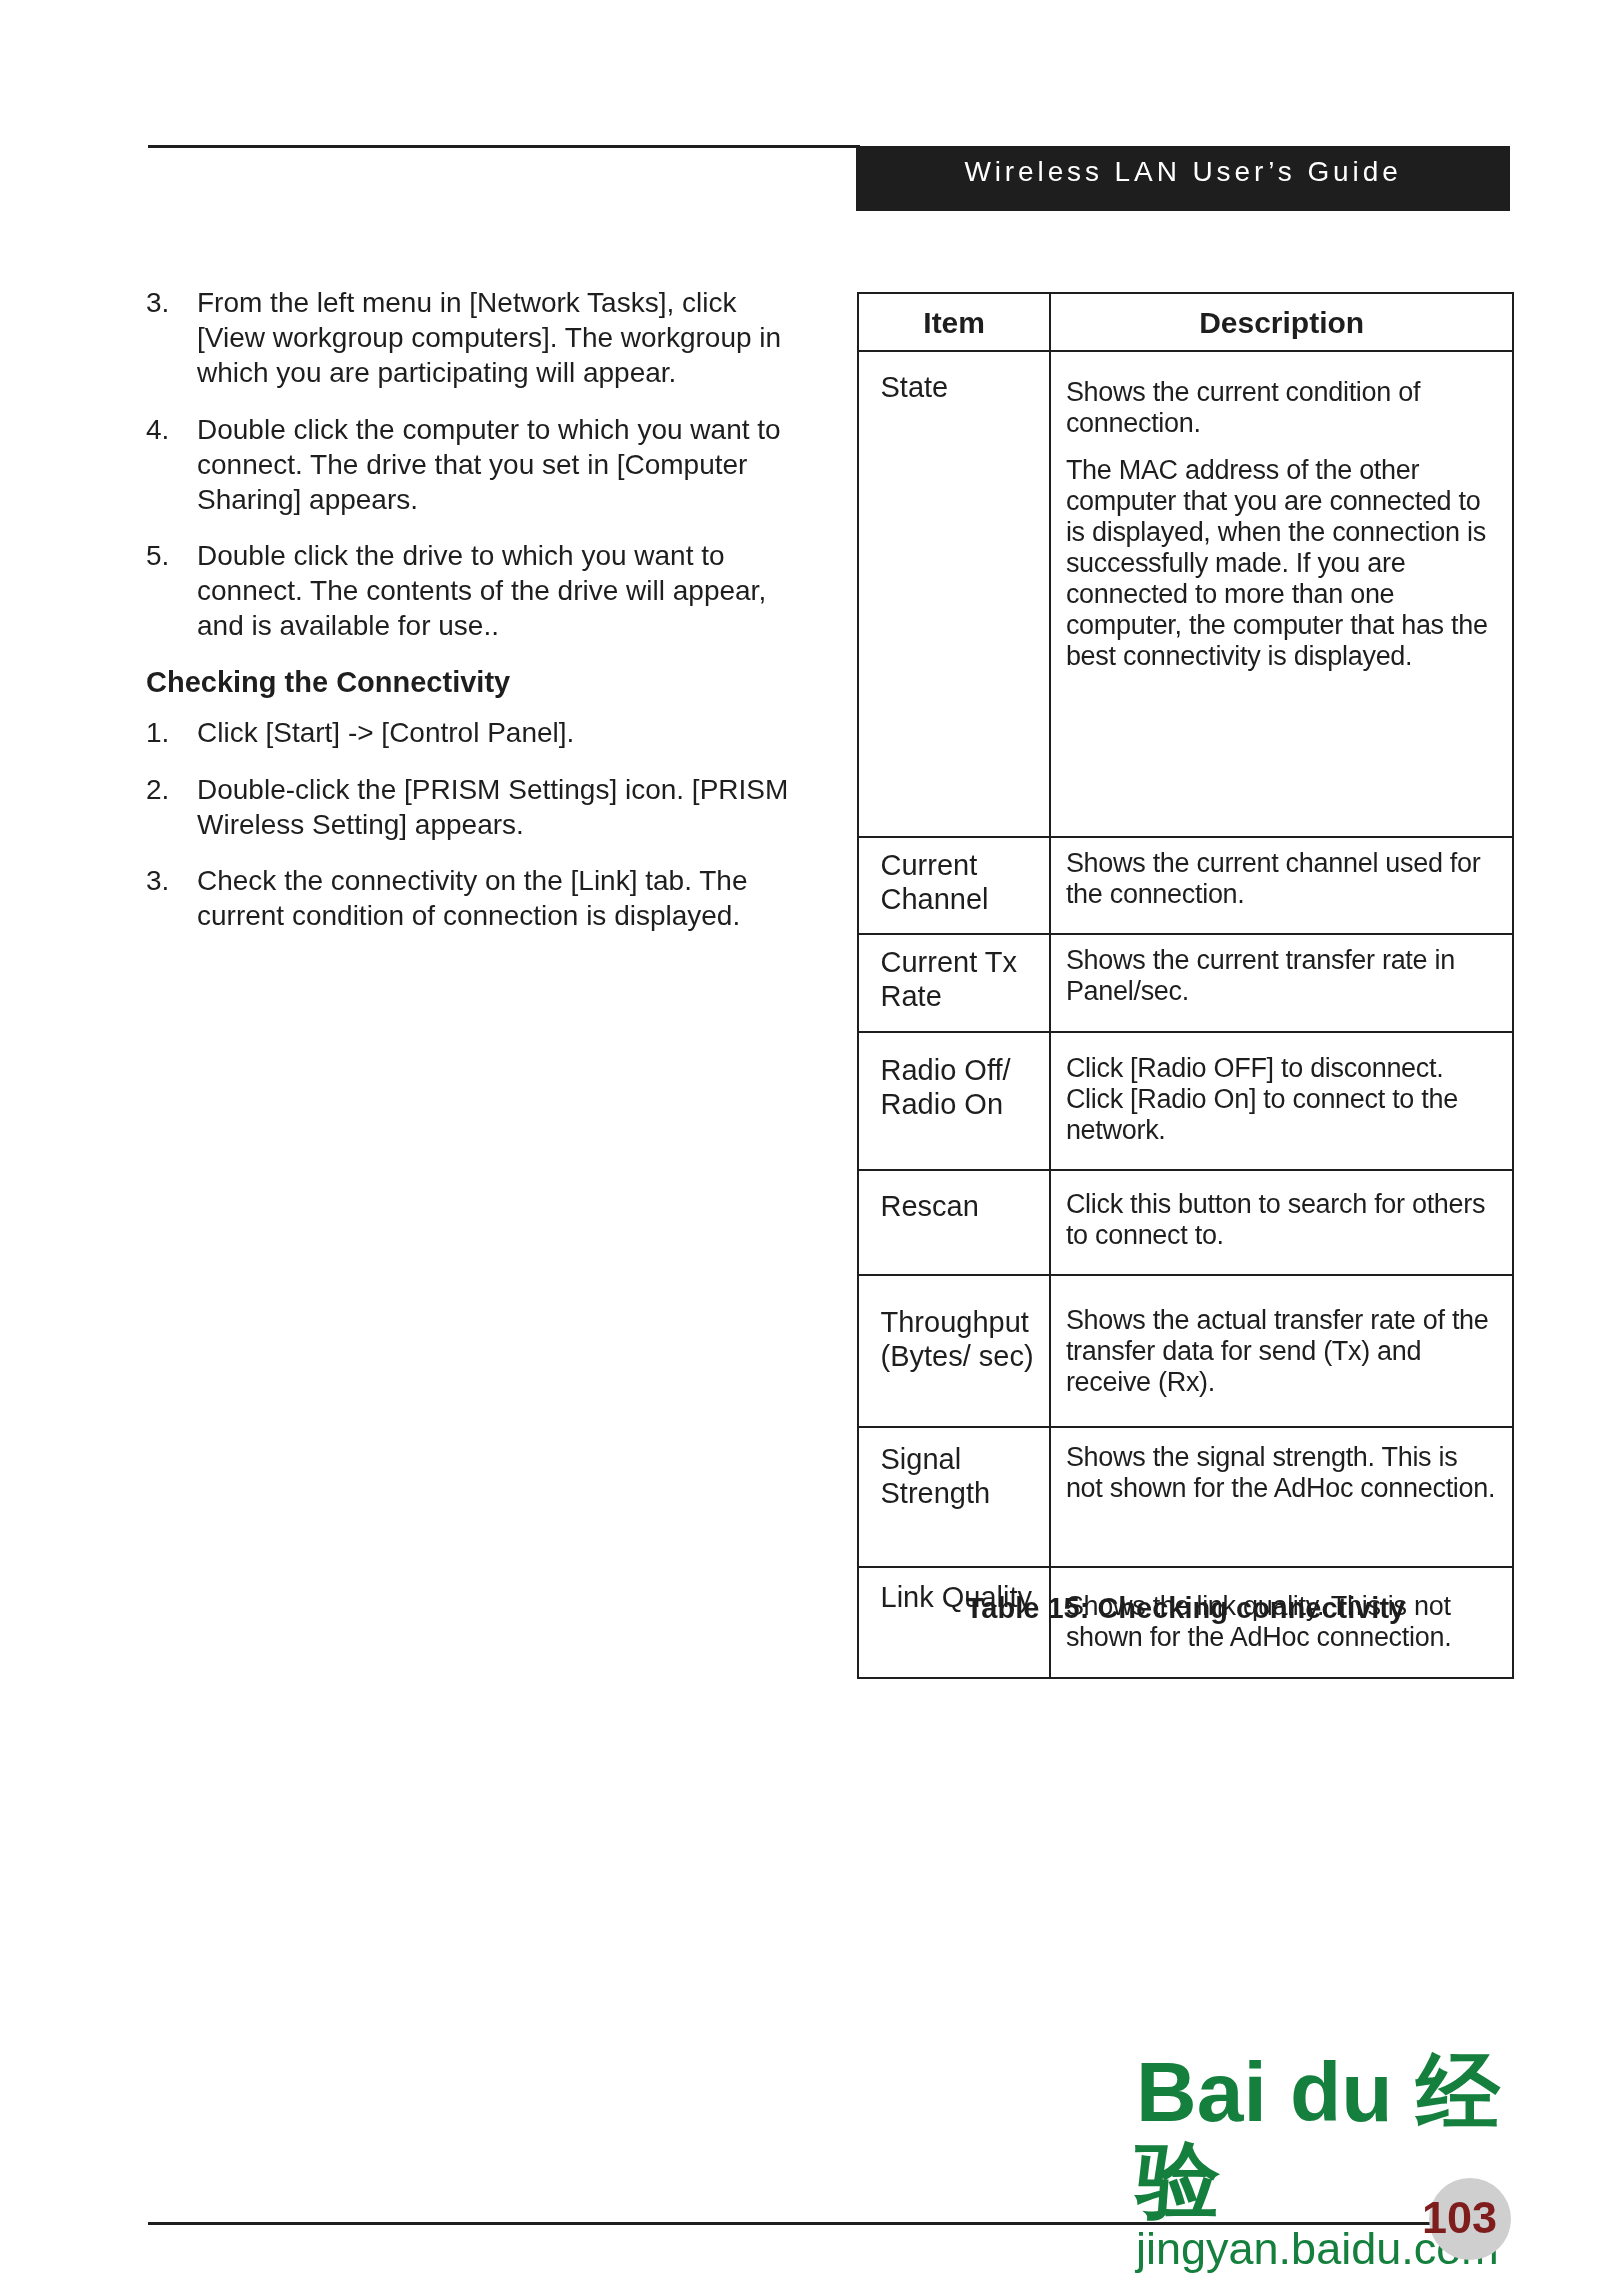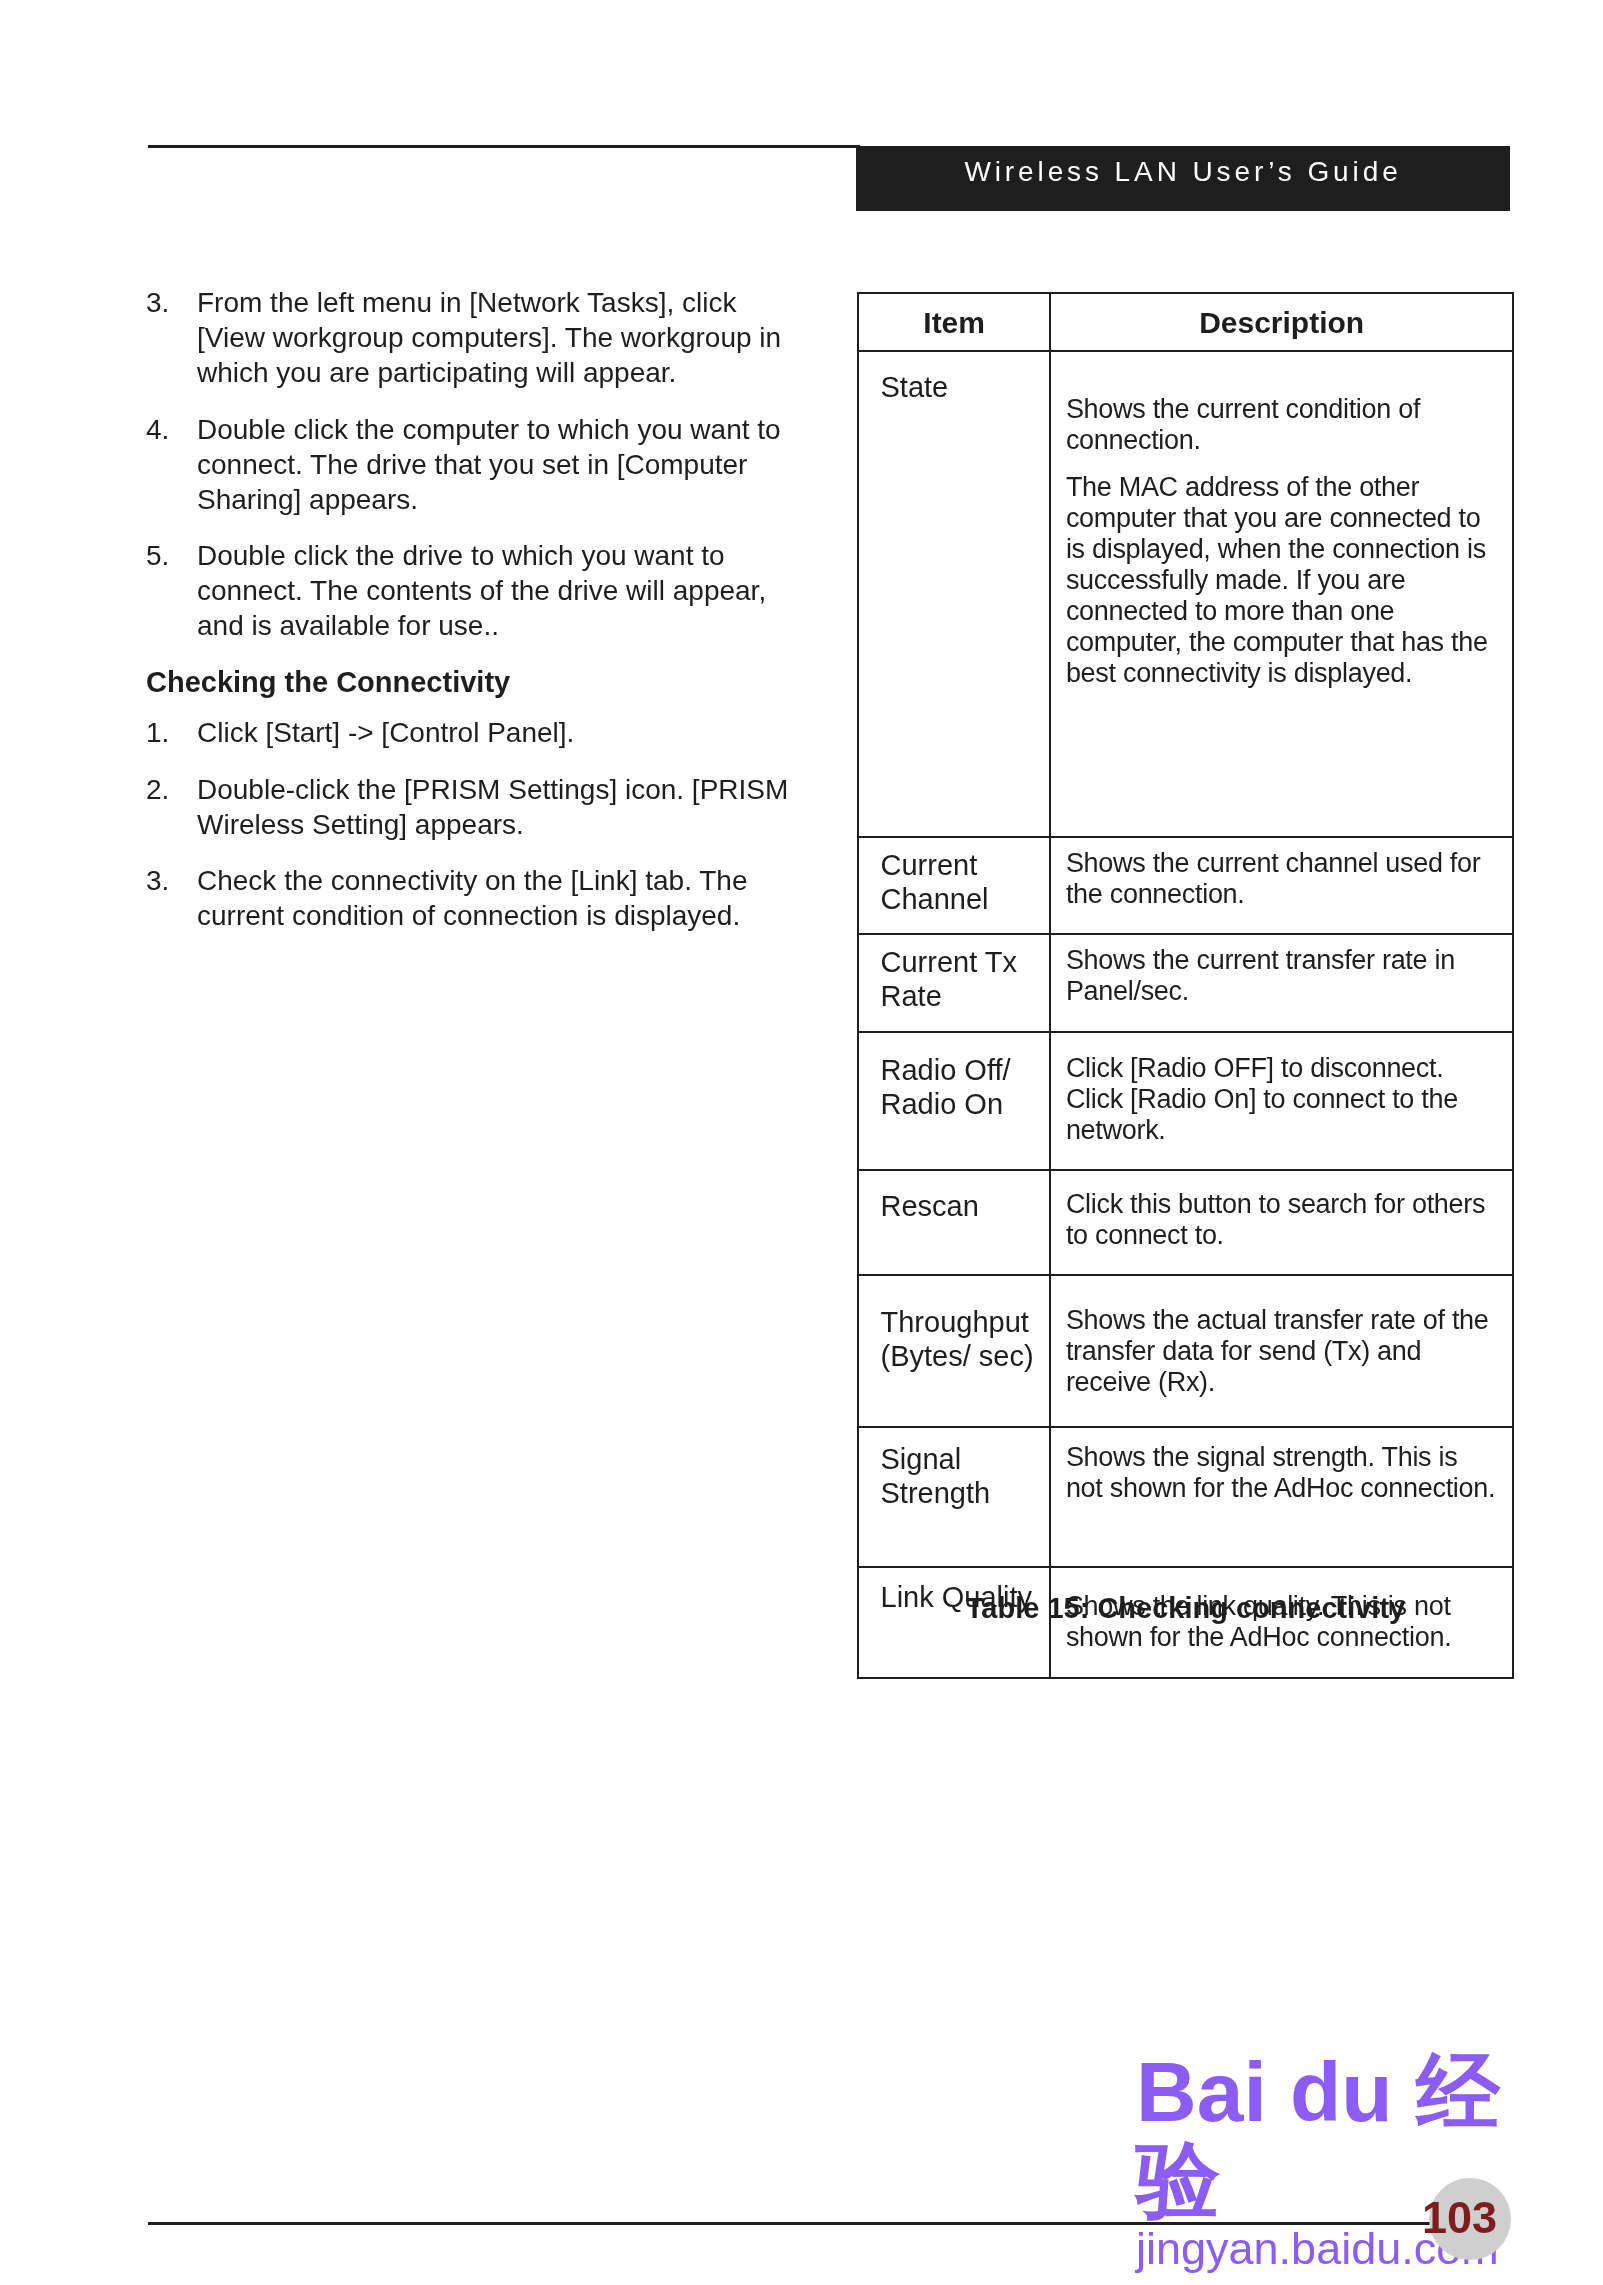--- a/index.html
+++ b/index.html
@@ -13,21 +13,21 @@
   .step .num { width:51px; flex:none; }
   .step .txt { flex:1; }
   .section-title { font-weight:bold; font-size:29px; margin:11.7px 0 15.6px 0; line-height:35px; }
   table.conn { position:absolute; left:857px; top:292px; width:657px; border-collapse:collapse; font-size:27px; line-height:31px; }
   table.conn th, table.conn td { border:2.9px solid #1e1e1e; vertical-align:top; text-align:left; }
   table.conn th { font-weight:bold; font-size:30px; height:54px; text-align:center; vertical-align:middle; }
   table.conn td.item { width:161px; padding:17.6px 7.8px 7.8px 21.5px; font-size:29px; line-height:34px; }
   table.conn td.desc { padding:17.6px 11.7px 7.8px 14.6px; font-size:27px; line-height:31px; letter-spacing:-0.3px; }
   .desc p { margin:0 0 15.6px 0; }
   .caption { position:absolute; left:857px; width:657px; top:1592px; text-align:center; font-weight:bold; font-size:29px; }
-  .watermark { position:absolute; left:1136px; top:2048px; width:371px; height:166px; color:#8b5cf6;
+  .watermark { position:absolute; left:1136px; top:2048px; width:371px; height:166px; color:#15803d;
                font-weight:bold; font-size:84px; line-height:88px; }
   .watermark .sub { font-size:45px; line-height:49px; font-weight:normal; }
   .bottom-rule { position:absolute; left:148px; top:2222px; width:1282px; height:2.9px; background:#1e1e1e; }
   .page-circle { position:absolute; left:1429px; top:2178px; width:82px; height:82px; border-radius:50%; background:#cfcfcf; }
   .page-num { position:absolute; left:1422px; top:2192px; width:98px; text-align:left; font-weight:bold; font-size:45px; color:#7f1d1d; }
 </style>
 </head>
 <body>
 
 <div class="top-rule"></div>
@@ -66,21 +66,21 @@
 <table class="conn">
   <thead>
     <tr>
       <th>Item</th>
       <th>Description</th>
     </tr>
   </thead>
   <tbody>
     <tr style="height:486px;">
       <td class="item">State</td>
-      <td class="desc" style="padding-top:42px;margin-left:20px;">
+      <td class="desc" style="padding-top:25px;margin-left:20px;">
         <p>Shows the current condition of connection.</p>
         <p>The MAC address of the other computer that you are connected to is displayed, when the connection is successfully made. If you are connected to more than one computer, the computer that has the best connectivity is displayed.</p>
       </td>
     </tr>
     <tr style="height:93px;">
       <td class="item" style="padding-top:9.8px;">Current Channel</td>
       <td class="desc" style="padding-top:9.8px;">
         <p>Shows the current channel used for the connection.</p>
       </td>
     </tr>

